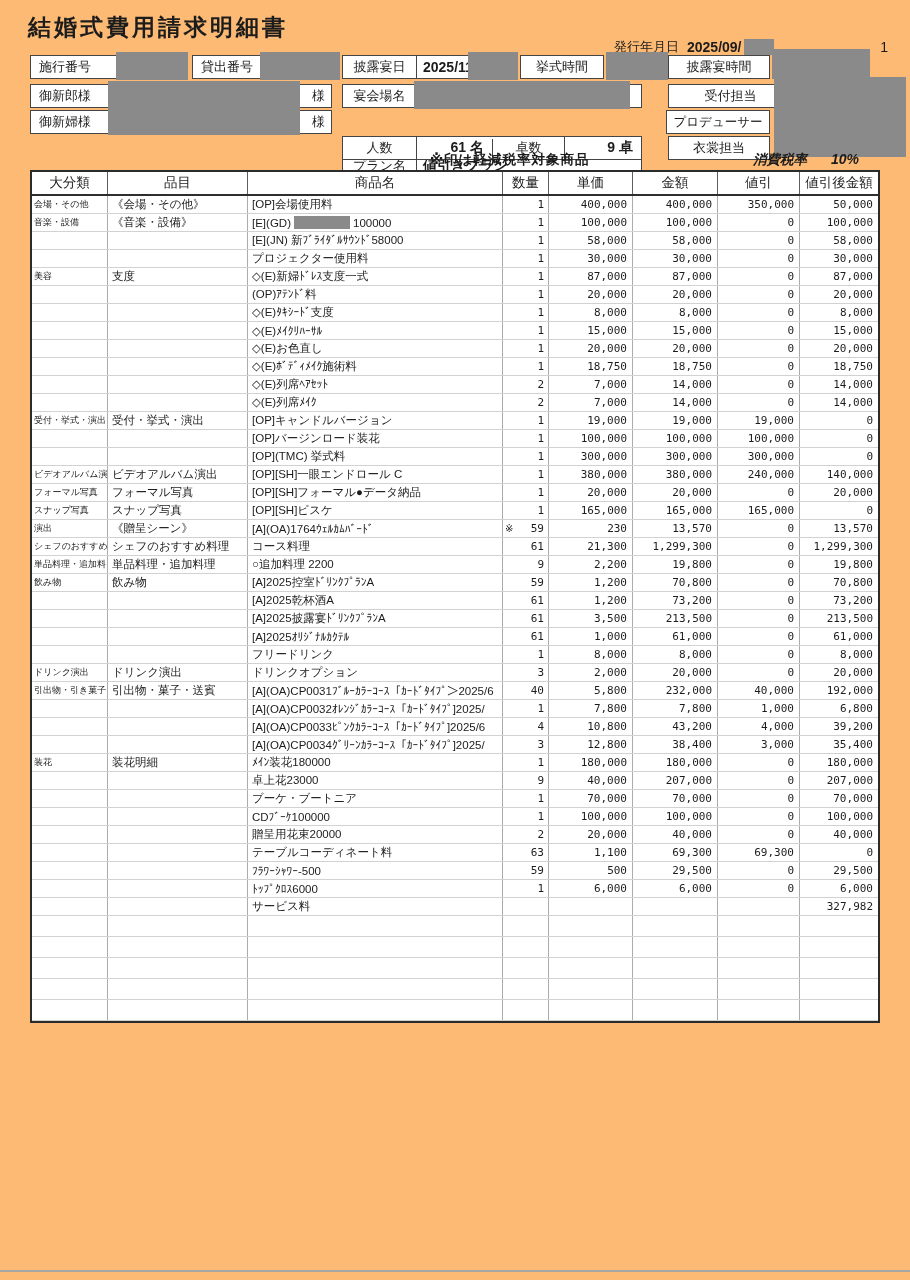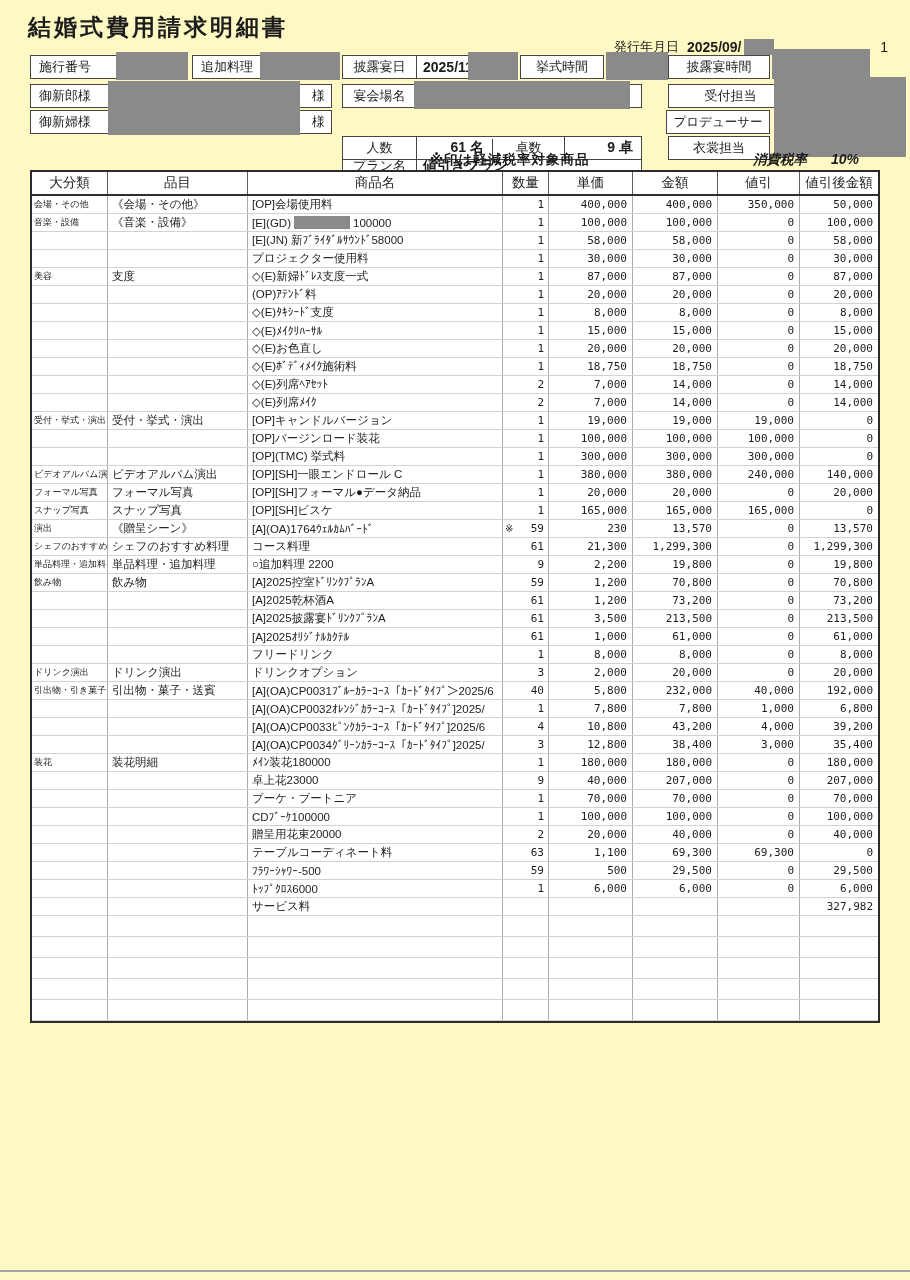--- a/index.html
+++ b/index.html
@@ -1,16 +1,16 @@
 <!DOCTYPE html>
 <html><head>
 <meta charset="utf-8">
 <style>
   html,body{margin:0;padding:0;background:#e9e9e7;}
-  .page{position:relative;width:910px;height:1280px;background:#fef9c3;overflow:hidden;
+  .page{position:relative;width:910px;height:1280px;background:#fdba74;overflow:hidden;
         font-family:"Liberation Sans","DejaVu Sans",sans-serif;color:#1c1c1c;}
   
   .doc-title{position:absolute;left:28px;top:12px;font-size:23px;font-weight:700;letter-spacing:3px;}
   .issue-line{position:absolute;left:614px;top:25px;width:274px;display:flex;align-items:center;font-size:13px;}
   .issue-line .val{margin-left:8px;font-size:14px;font-weight:600;}
   .issue-line .pg-label{margin-left:auto;margin-top:28px;}
   .issue-line .pg-val{margin-left:20px;font-size:14px;}
   
   .ibox{position:absolute;height:24px;border:1.5px solid #454545;background:#fff;
         display:flex;align-items:center;font-size:13px;box-sizing:border-box;}
@@ -61,21 +61,21 @@
     <span class="inline-redact" style="width:30px;height:16px;margin-left:2px;"></span>
     <span class="pg-label">PG</span>
     <span class="pg-val">1</span>
   </div>
 
   <div class="ibox" style="left:30px;top:55px;width:156px;">
     <span class="lbl">施行番号</span>
   </div>
   <div class="redact" style="left:116px;top:52px;width:72px;height:28px;"></div>
   <div class="ibox" style="left:192px;top:55px;width:90px;">
-    <span class="lbl">追加料理</span>
+    <span class="lbl">貸出番号</span>
   </div>
   <div class="redact" style="left:260px;top:52px;width:80px;height:28px;"></div>
 
   <div class="ibox" style="left:30px;top:84px;width:302px;">
     <span class="lbl">御新郎様</span>
     <span class="fill"></span>
     <span class="honor">様</span>
   </div>
   <div class="redact" style="left:108px;top:81px;width:192px;height:28px;"></div>
 

